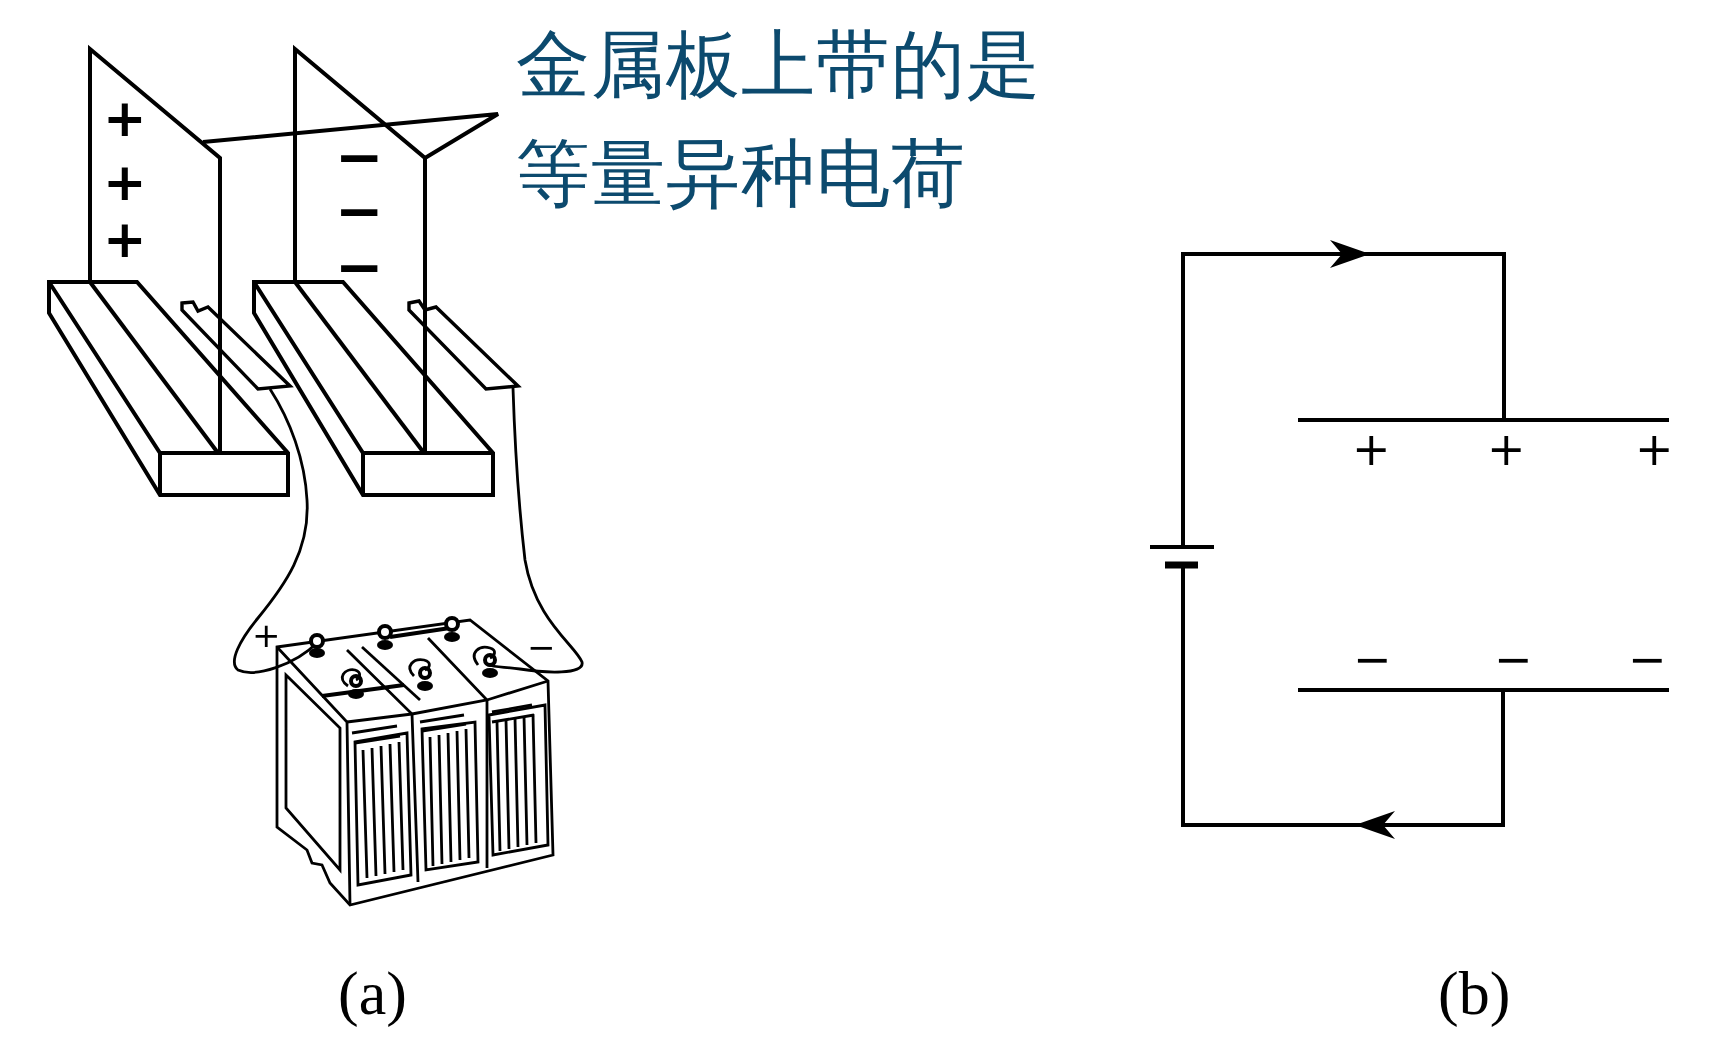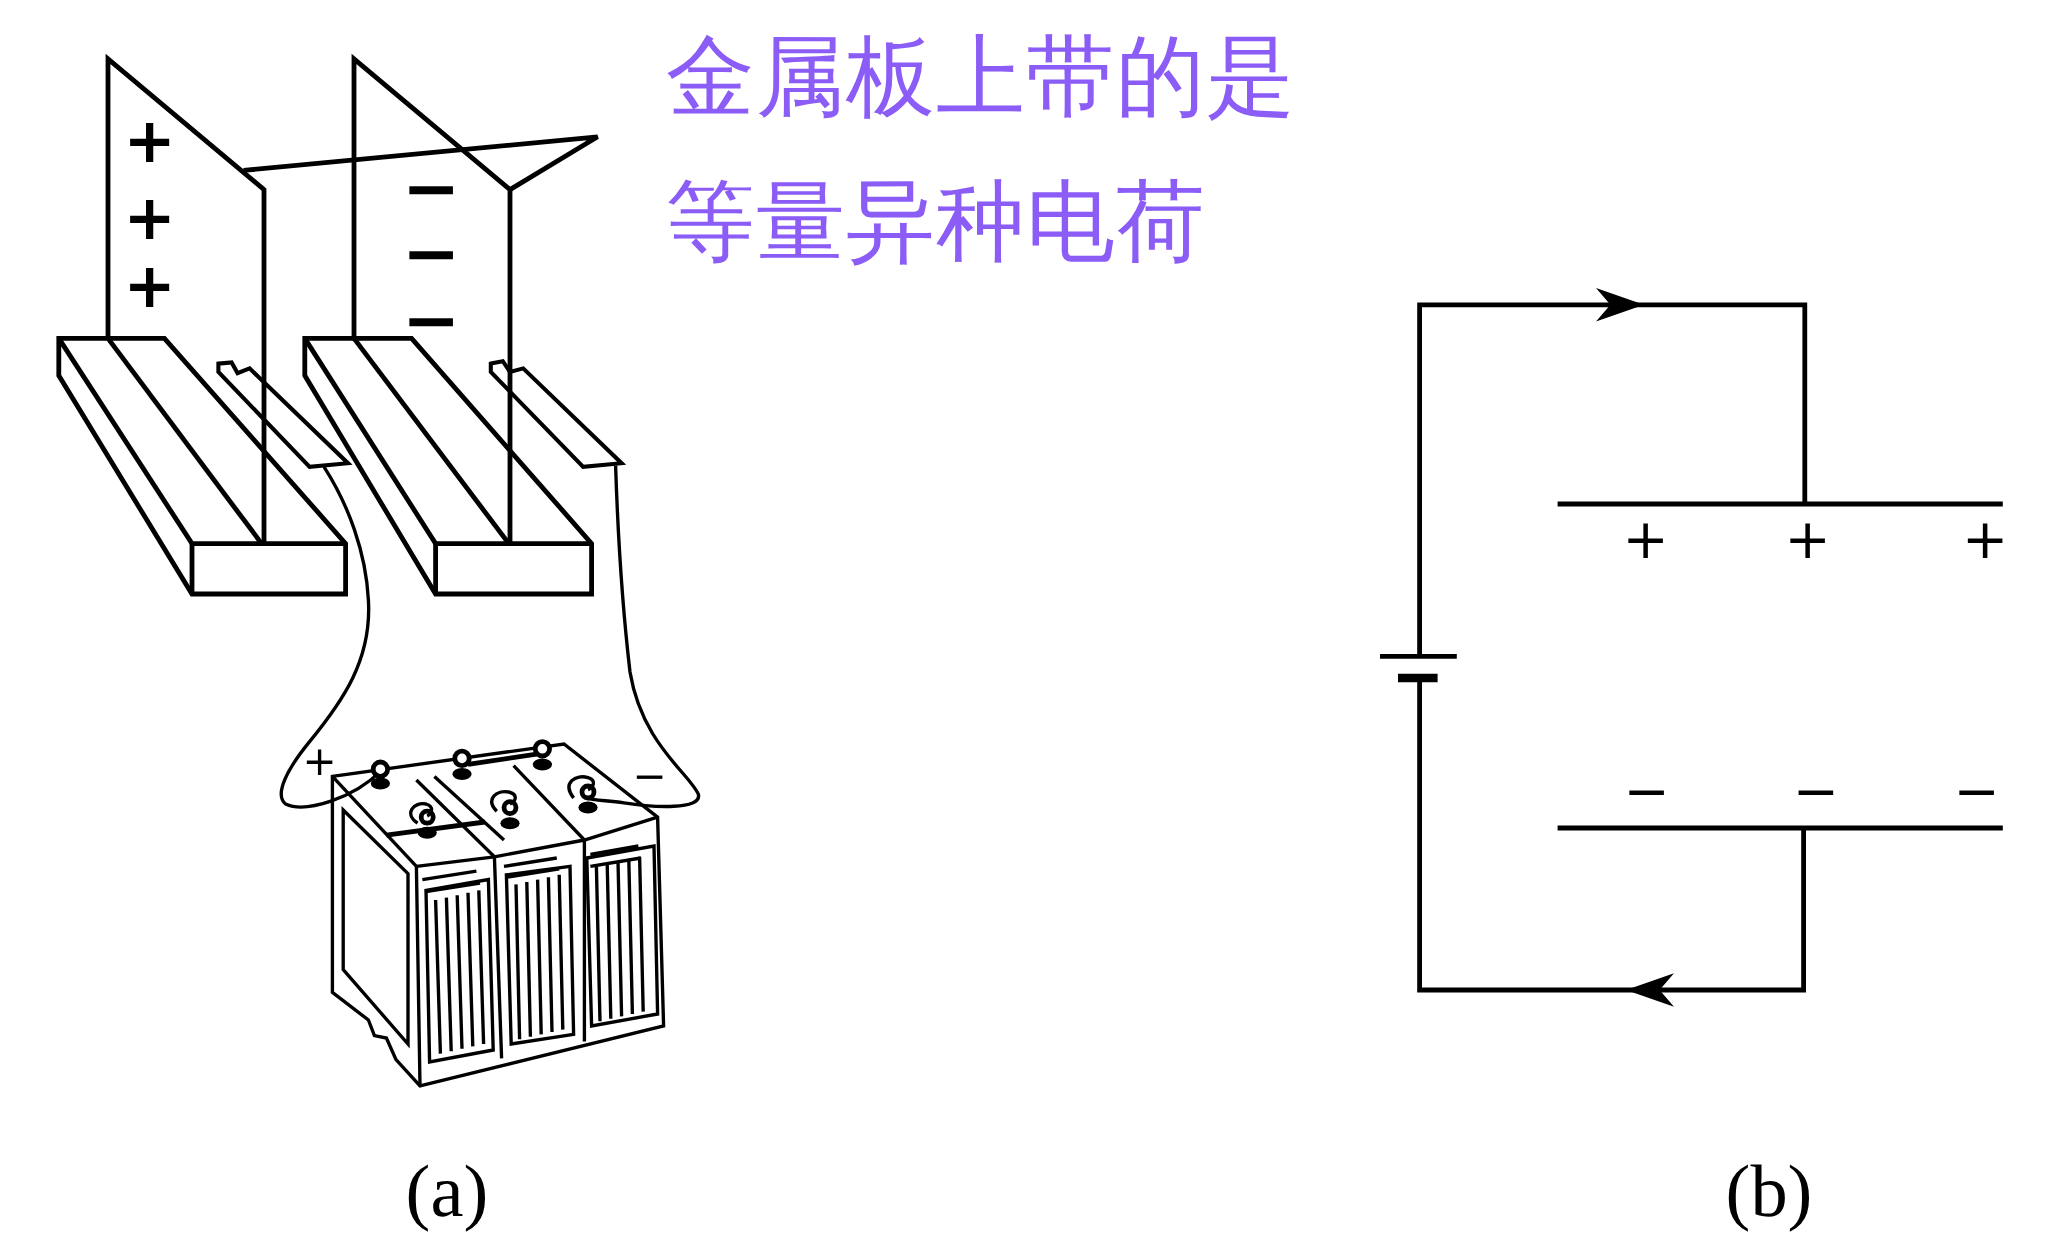--- a/index.html
+++ b/index.html
@@ -3,21 +3,21 @@
 <meta charset="utf-8">
 <style>
   html, body { margin:0; padding:0; background:#ffffff; }
   body { width:1713px; height:1050px; position:relative; overflow:hidden; }
   svg { position:absolute; left:0; top:0; }
   .ln { stroke:#000; stroke-width:4; fill:none; stroke-linejoin:miter; stroke-linecap:butt; }
   .ln3 { stroke:#000; stroke-width:3.4; fill:none; }
   .thin { stroke:#000; stroke-width:2.8; fill:none; }
   .fillw { fill:#fff; stroke:#000; stroke-width:4; }
   .blk { fill:#000; }
-  .annot { position:absolute; left:516px; font-family:"DejaVu Serif","Liberation Serif",serif; font-size:74px; line-height:1; color:#8b5cf6; letter-spacing:1px; white-space:nowrap;margin-left:39px; }
+  .annot { position:absolute; left:516px; font-family:"DejaVu Serif","Liberation Serif",serif; font-size:74px; line-height:1; color:#0c4a6e; letter-spacing:1px; white-space:nowrap; }
   .cap { position:absolute; font-family:"Liberation Serif","DejaVu Serif",serif; font-size:62px; color:#000; line-height:1; }
   .sign { position:absolute; font-family:"DejaVu Sans","Liberation Sans",sans-serif; color:#000; line-height:1; }
 </style>
 </head>
 <body>
 
 <svg width="1713" height="1050" viewBox="0 0 1713 1050">
 
   <g>
     <path class="ln" d="M49,282 L137,282 L288,453 L288,495 L160,495 L49,313 Z"></path>
@@ -100,21 +100,21 @@
 
 <div class="sign" style="left:103px;top:92px;font-size:52px;font-weight:bold;">+</div>
 <div class="sign" style="left:103px;top:156px;font-size:52px;font-weight:bold;">+</div>
 <div class="sign" style="left:103px;top:213px;font-size:52px;font-weight:bold;">+</div>
 
 <div class="sign" style="left:335px;top:128px;font-size:58px;font-weight:bold;">−</div>
 <div class="sign" style="left:335px;top:182px;font-size:58px;font-weight:bold;">−</div>
 <div class="sign" style="left:335px;top:238px;font-size:58px;font-weight:bold;">−</div>
 
 <div class="annot" style="top:27px;">金属板上带的是</div>
-<div class="annot" style="top:148px;text-align:center;">等量异种电荷</div>
+<div class="annot" style="top:136px;text-align:center;">等量异种电荷</div>
 
 <div class="sign" style="left:252px;top:618px;font-size:34px;">+</div>
 <div class="sign" style="left:527px;top:630px;font-size:34px;">−</div>
 
 <div class="cap" style="left:338px;top:962px;">(a)</div>
 
 <svg width="1713" height="1050" viewBox="0 0 1713 1050">
   <path class="ln" d="M1183,547 L1183,254 L1504,254 L1504,420"></path>
   <path class="ln" d="M1183,565 L1183,825 L1503,825 L1503,690"></path>
   <path class="blk" d="M1370,254 L1330,240 L1342,254 L1330,268 Z"></path>

